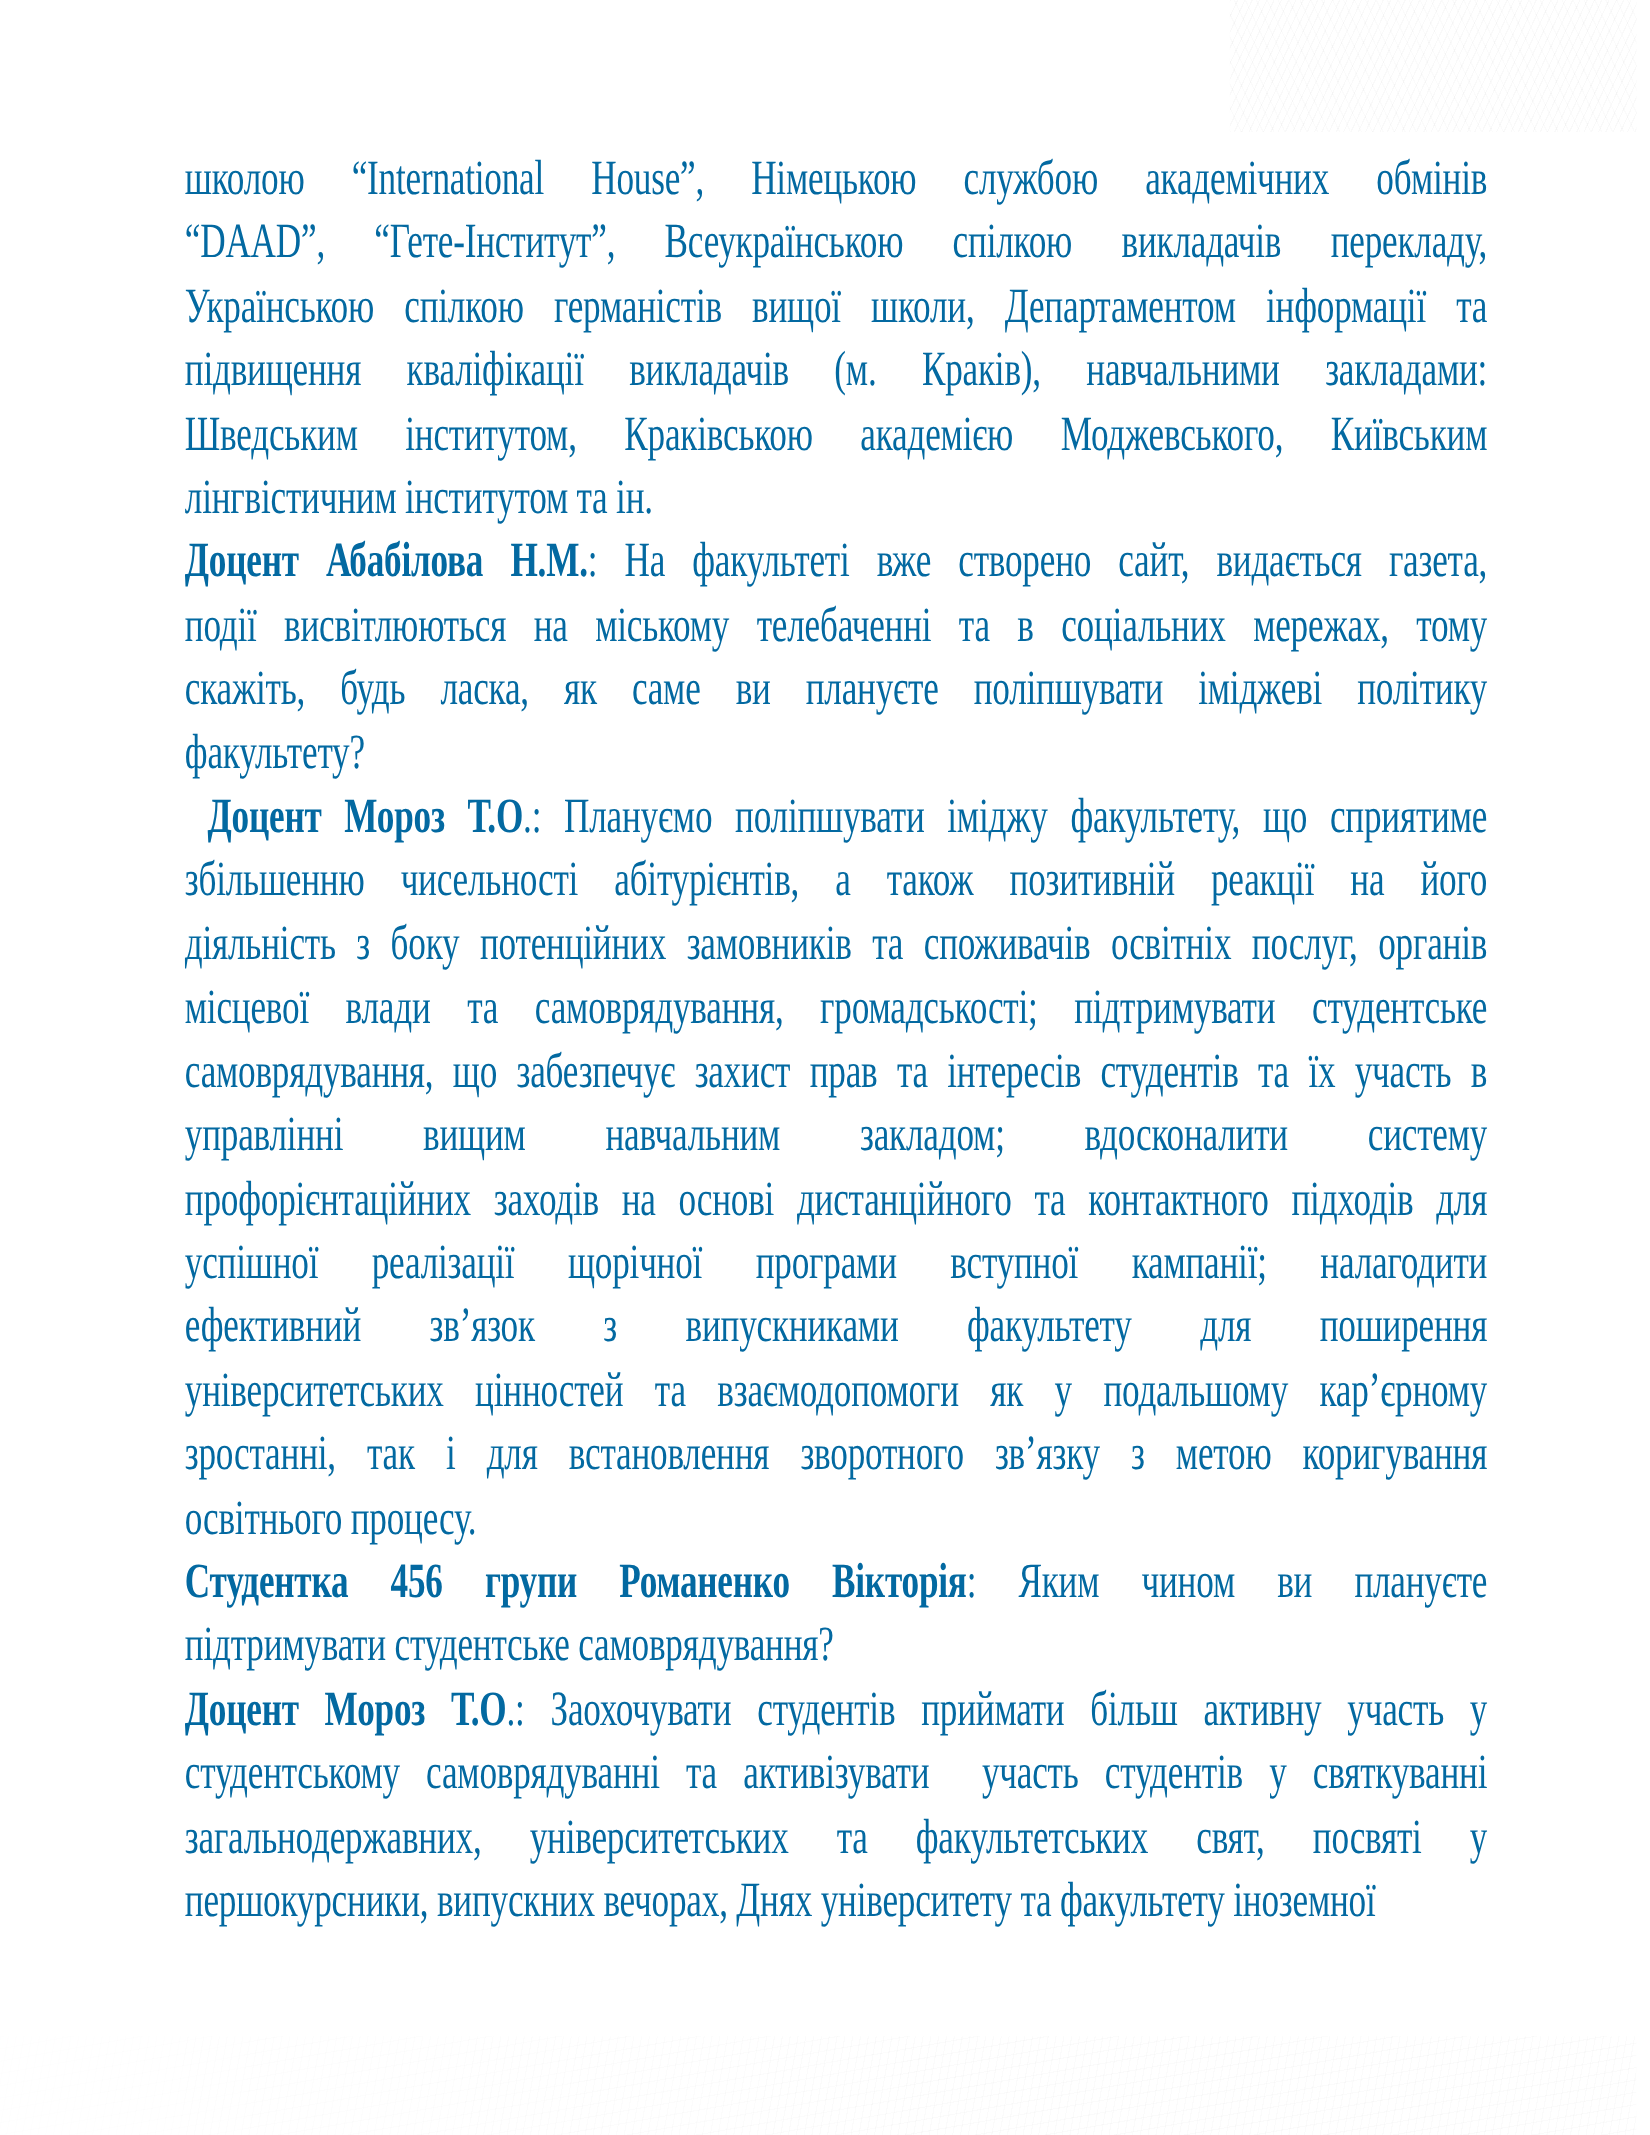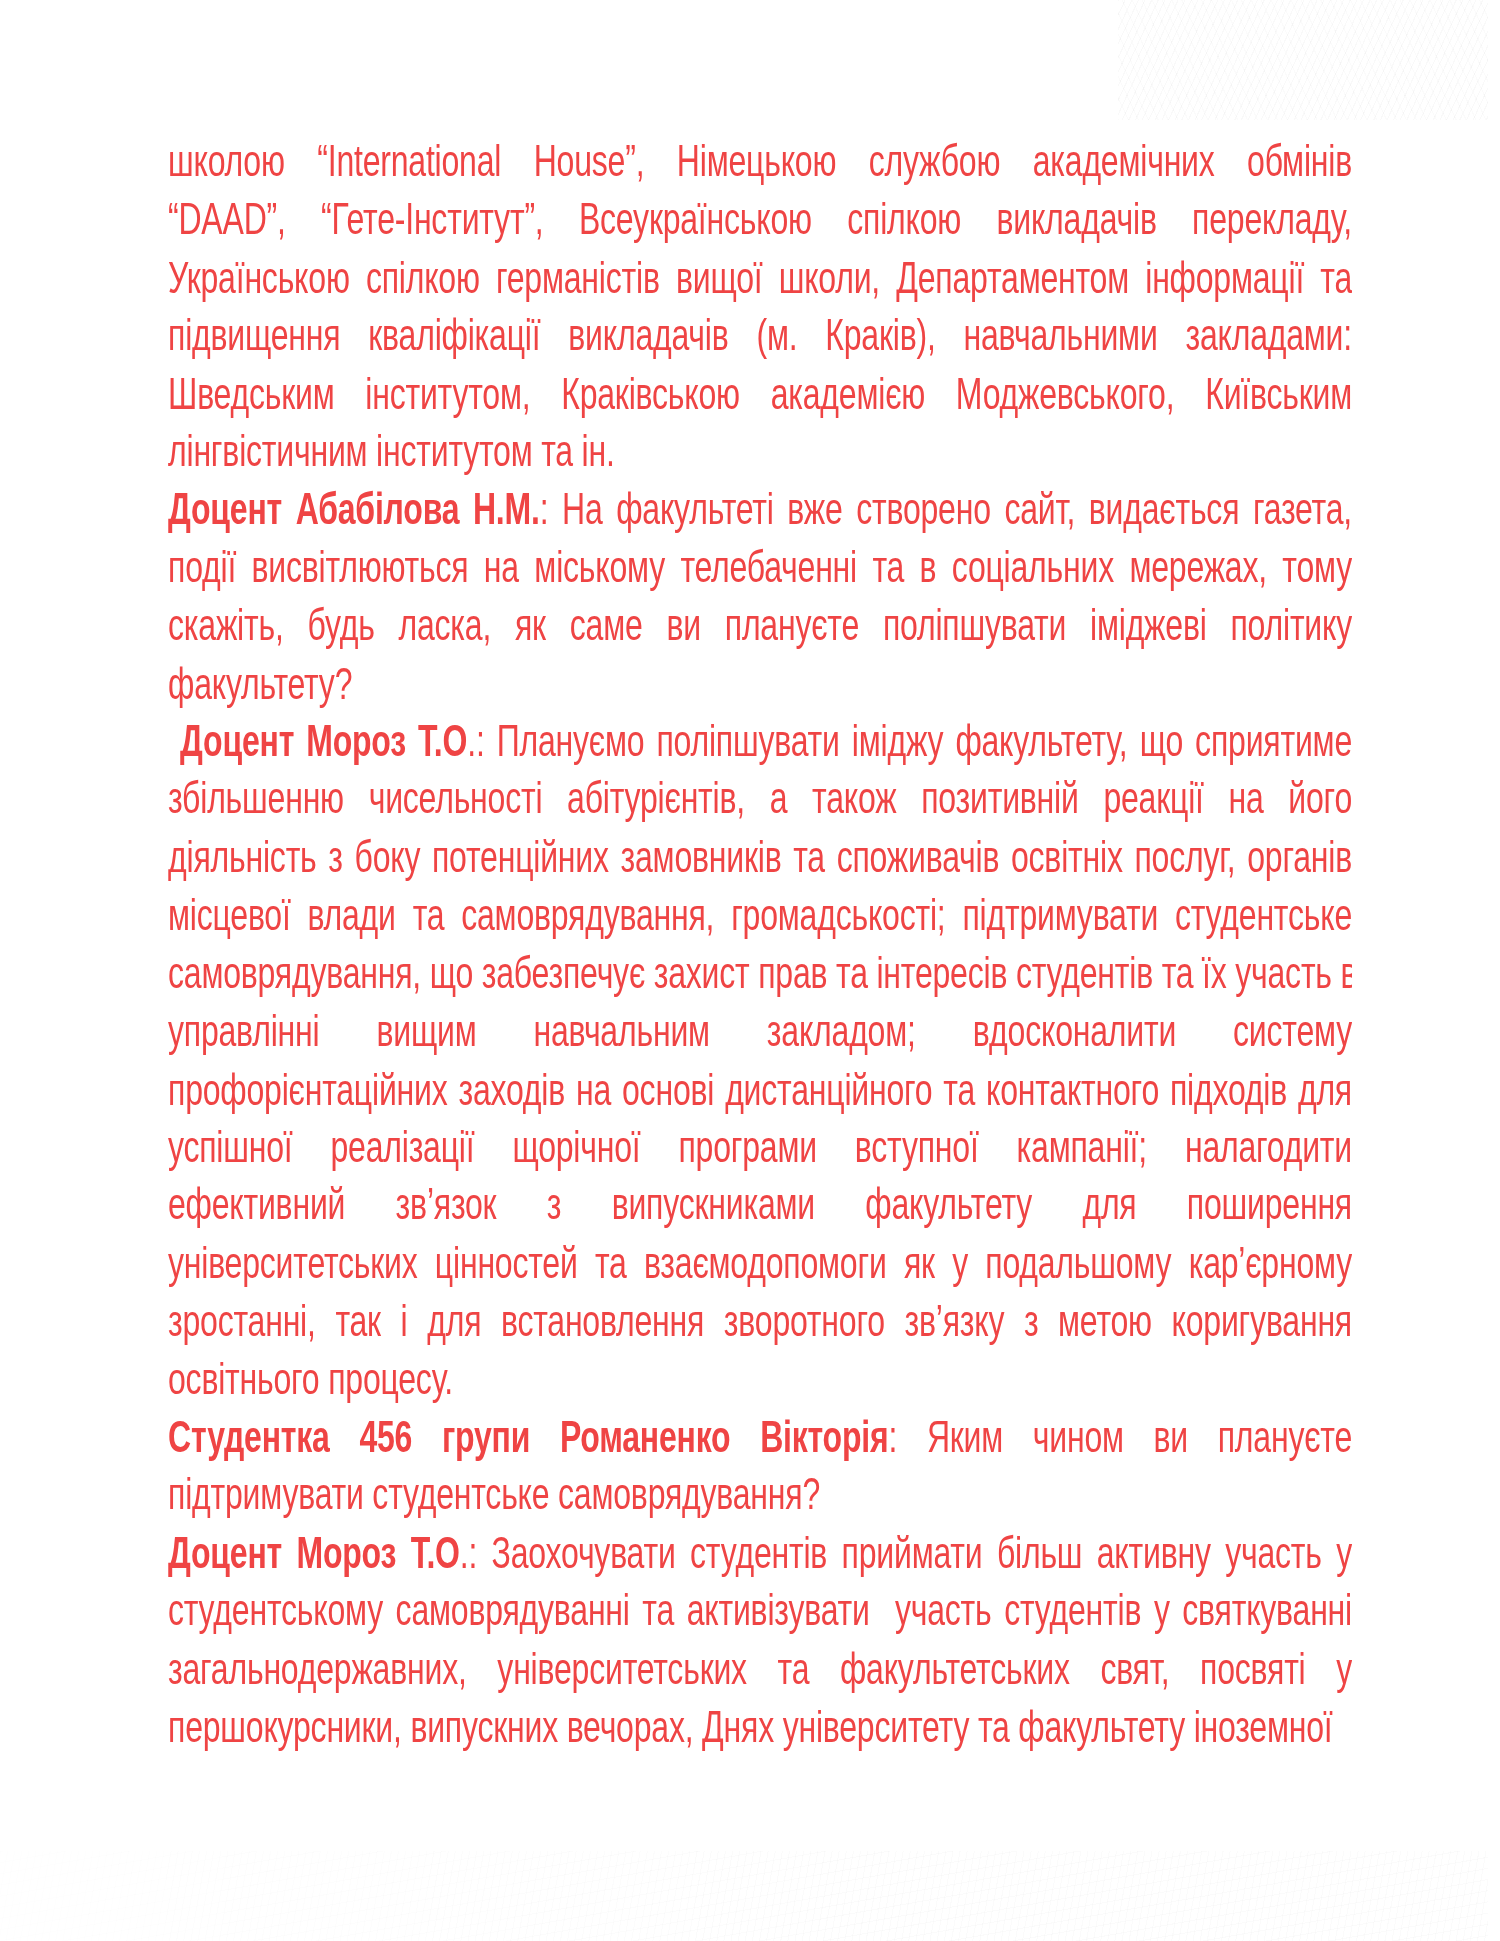--- a/index.html
+++ b/index.html
@@ -6,22 +6,22 @@
     margin: 0;
     padding: 0;
     background: #ffffff;
   }
   .page {
     position: relative;
     width: 1488px;
     height: 1941px;
     background: #ffffff;
     overflow: hidden;
-    font-family: Liberation Sans, sans-serif;
-    color: #ef4444;
+    font-family: Liberation Serif, serif;
+    color: #0369a1;
   }
   
   .scan-artifact-top {
     position: absolute;
     top: 0; right: 0;
     width: 370px; height: 120px;
     background:
       repeating-linear-gradient(115deg, rgba(0,0,0,0.045) 0 1px, transparent 1px 6px),
       repeating-linear-gradient(65deg, rgba(0,0,0,0.035) 0 1px, transparent 1px 9px);
     opacity: .55;

